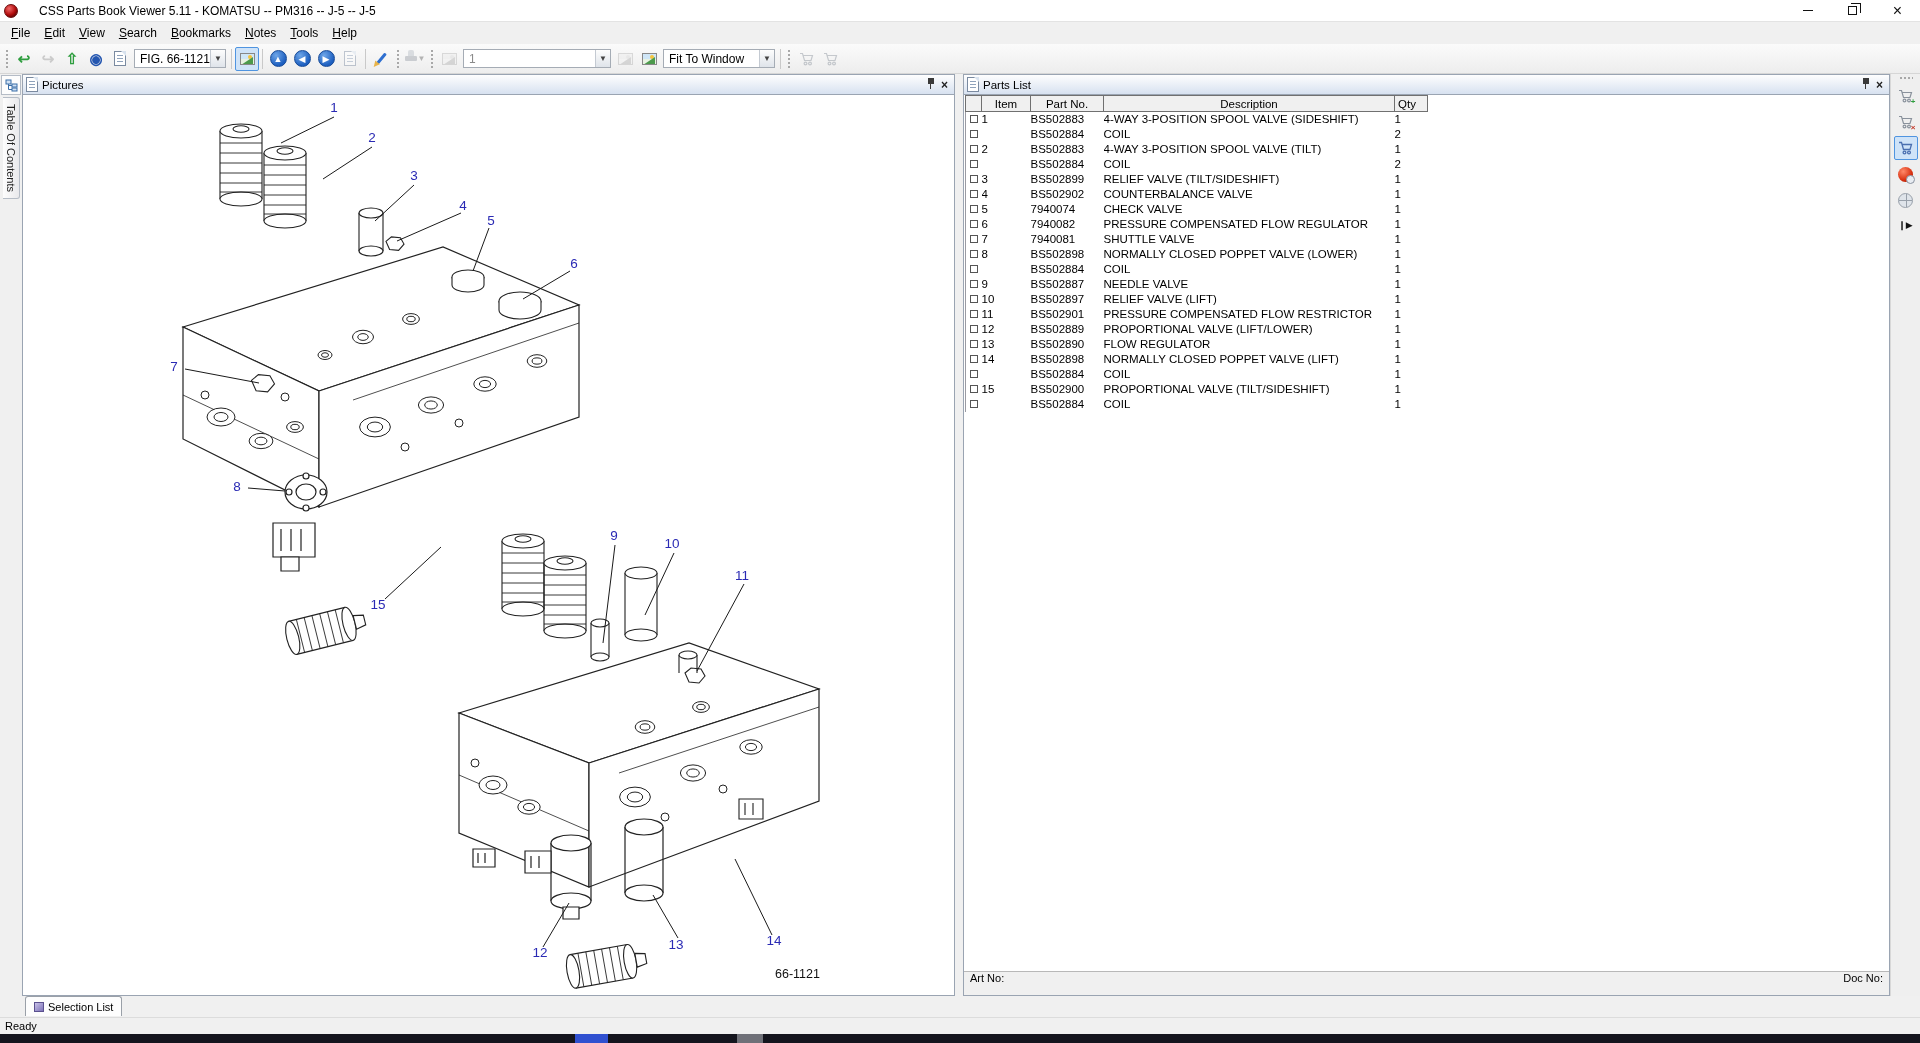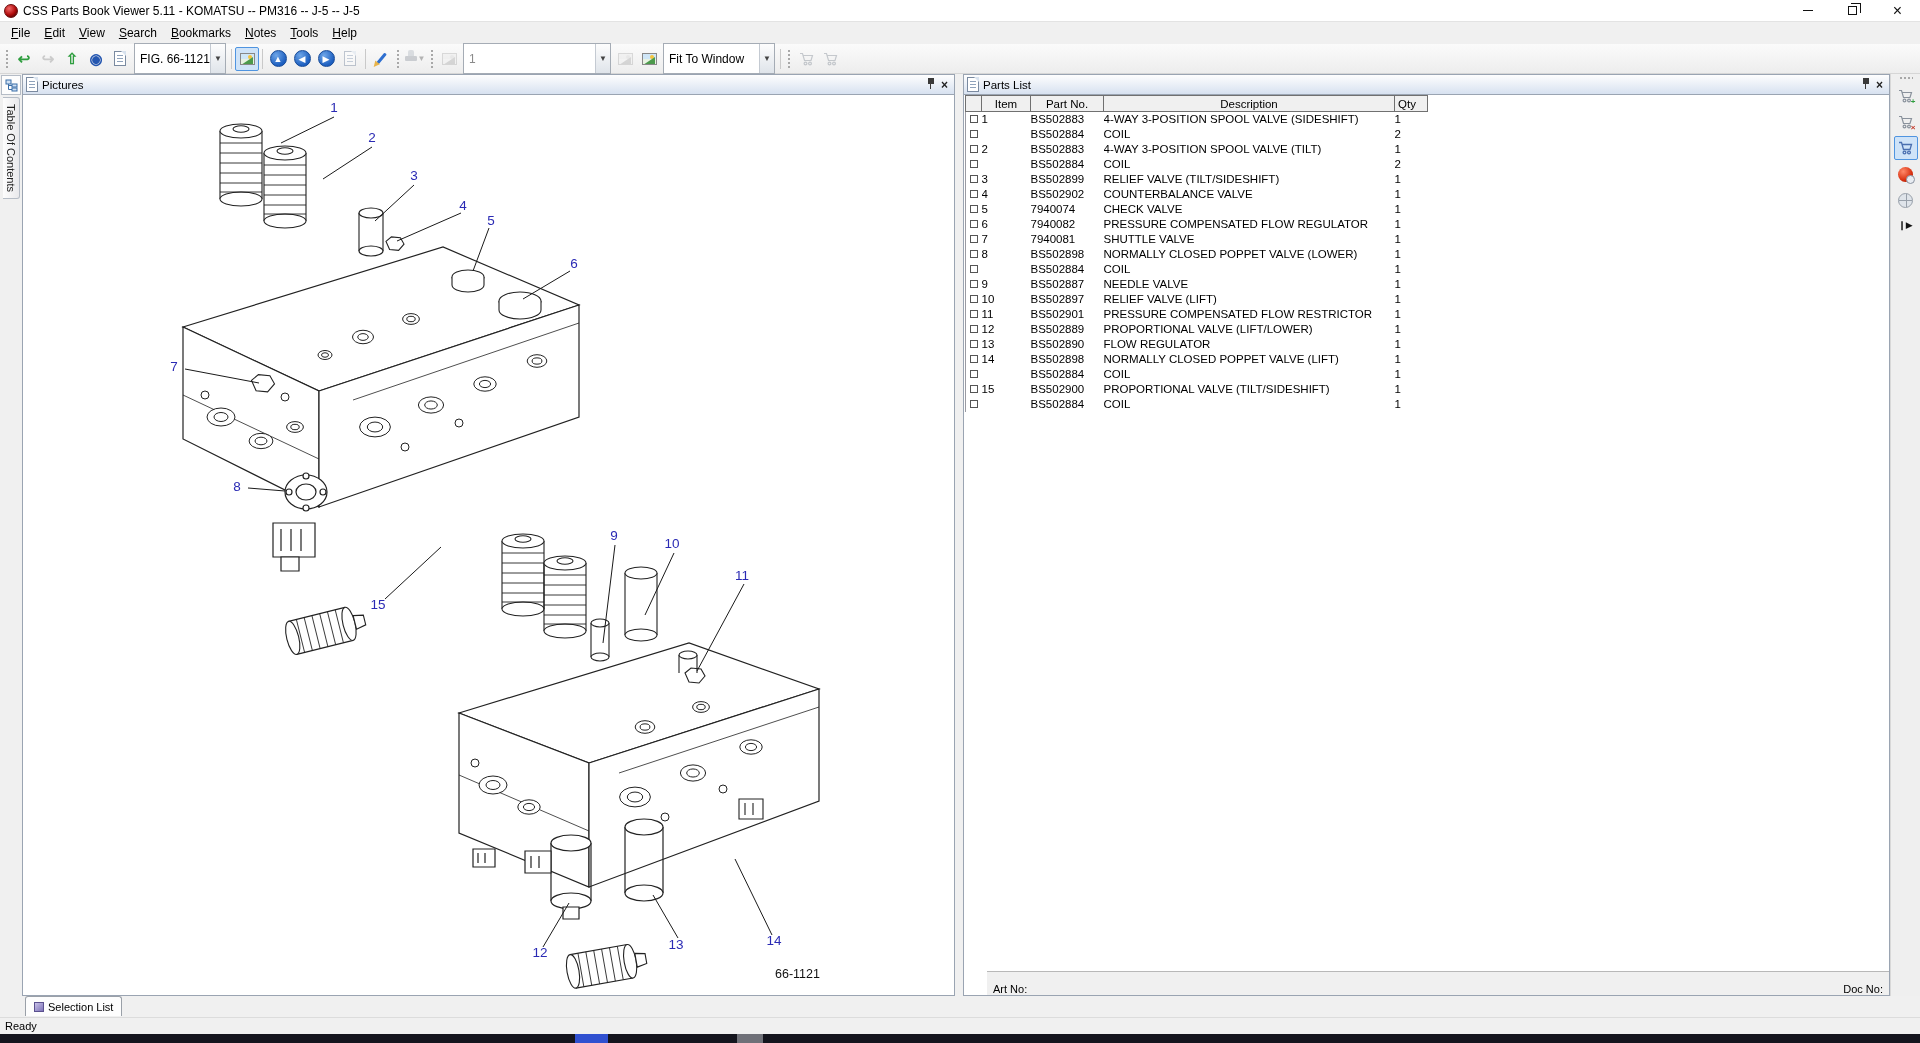--- a/index.html
+++ b/index.html
@@ -4,21 +4,21 @@
 <style>
   * { margin:0; padding:0; box-sizing:border-box; }
   html,body { width:1920px; height:1043px; overflow:hidden; background:#fff;
     font-family:"Liberation Sans", sans-serif; font-size:12px; color:#000; }
   .app { position:relative; width:1920px; height:1043px; display:flex; flex-direction:column; background:#f0f0f0; }
 
   
   .titlebar { height:22px; background:#ffffff; display:flex; align-items:center; padding-left:4px; border-bottom:1px solid #e3e3e3; }
   .appicon { width:14px; height:14px; border-radius:50%; margin-right:5px;
     background:radial-gradient(circle at 35% 30%, #f26a6a, #b00a0a 55%, #2a0505 95%); border:1px solid #6b0b0b; }
-  .titletext { font-size:12px; color:#000; }
+  .titletext { font-size:12px; color:#000;margin-left:16px; }
   .wincontrols { margin-left:auto; display:flex; height:100%; }
   .winbtn { width:45px; height:100%; display:flex; align-items:center; justify-content:center; color:#111; font-size:13px; }
   .restore-glyph { width:9px; height:9px; border:1px solid #111; position:relative; background:#fff; }
   .restore-glyph::before { content:""; position:absolute; left:2px; top:-4px; width:9px; height:9px; border:1px solid #111; border-left:none; border-bottom:none; }
   .min-glyph { width:10px; height:1px; background:#111; }
 
   
   .menubar { height:22px; background:#f0f0f0; display:flex; align-items:center; padding-left:4px; }
   .menu-item { display:inline-block; padding:3px 7px; font-size:12px; }
   .menu-item::first-letter { text-decoration:underline; }
@@ -38,21 +38,21 @@
   .icon-page::after { content:""; position:absolute; left:2px; top:3px; width:6px; height:1px; background:#8fa2bb; box-shadow:0 3px 0 #8fa2bb, 0 6px 0 #8fa2bb; }
   .icon-img { width:15px; height:12px; border:1px solid #888; background:linear-gradient(#cfe6f7 55%, #e8f2e2 55%); position:relative; overflow:hidden; }
   .icon-img::before { content:""; position:absolute; right:2px; top:1px; width:4px; height:4px; border-radius:50%; background:#f5c43c; }
   .icon-img::after { content:""; position:absolute; left:0; bottom:-1px; border-style:solid; border-width:0 0 8px 12px; border-color:transparent transparent #4c9a4c transparent; }
   .icon-img.gray { filter:grayscale(1) opacity(.6); }
   .icon-pencil { width:3px; height:13px; background:#2e6fd0; transform:rotate(40deg); position:relative; border-radius:1px; }
   .icon-pencil::after { content:""; position:absolute; left:-2px; bottom:-5px; border-style:solid; border-width:6px 3.5px 0 3.5px; border-color:#e8b44a transparent transparent transparent; }
   .icon-stamp { width:12px; height:5px; background:#9aa0a8; border-radius:1px; position:relative; }
   .icon-stamp::before { content:""; position:absolute; left:3px; top:-6px; width:6px; height:6px; background:#b8bec6; border-radius:2px 2px 0 0; }
   .dd-mini { font-size:8px; color:#666; margin-left:1px; }
-  .combo { display:flex; align-items:center; height:31px; background:#fff; border:1px solid #a5acb5; margin:12px 2px; }
+  .combo { display:flex; align-items:center; height:19px; background:#fff; border:1px solid #a5acb5; margin:12px 2px; }
   .combo-text { flex:1; padding:0 5px; font-size:12px; white-space:nowrap; overflow:hidden; }
   .combo-text.dim { color:#8a8a8a; }
   .combo-btn { width:15px; height:100%; display:flex; align-items:center; justify-content:center; font-size:8px; color:#444; background:linear-gradient(#fdfdfd,#dfe4ea); border-left:1px solid #c4cad2; }
   svg.cart { width:17px; height:16px; }
   .cart-overlay { position:absolute; right:1px; bottom:1px; font-size:8px; font-weight:bold; line-height:1; }
 
   
   .main { flex:1; display:flex; background:#f0f0f0; overflow:hidden; }
 
   
@@ -85,21 +85,21 @@
   table.parts th.h-qty { text-align:left; padding-left:3px; }
   table.parts td { height:15px; font-size:11.5px; padding:0; vertical-align:middle; white-space:nowrap; overflow:hidden; }
   table.parts tbody { border-left:1px solid #9a9aa2; }
   td.c-cb { width:16px; text-align:center; }
   td.c-item { width:49px; padding-left:7px; }
   td.c-part { width:73px; padding-left:9px; font-weight:normal; }
   td.c-desc { width:291px; padding-left:3px; }
   td.c-qty { width:33px; padding-left:4px; }
   .cb { display:inline-block; width:8px; height:8px; border:1px solid #555; background:#fff; }
   .parts-filler { flex:1; background:#fff; }
-  .artdoc { height:24px; background:#f0f0f0; border-top:1px solid #b8b8b8; display:flex; align-items:flex-end; justify-content:space-between; padding:0 6px; font-size:11px; flex:0 0 auto;margin-left:23px; }
+  .artdoc { height:24px; background:#f0f0f0; border-top:1px solid #b8b8b8; display:flex; align-items:flex-start; justify-content:space-between; padding:0 6px; font-size:11px; flex:0 0 auto; }
 
   
   .right-strip { width:30px; background:#efefef; border-left:1px solid #d8d8d8; display:flex; flex-direction:column; align-items:center; padding-top:2px; }
   .rgrip { width:14px; height:4px; margin-bottom:4px; background-image:radial-gradient(circle,#a8a8a8 1px,transparent 1.2px); background-size:4px 4px; }
   .rbtn { width:24px; height:24px; display:flex; align-items:center; justify-content:center; border:1px solid transparent; border-radius:2px; position:relative; margin-bottom:2px; }
   .rbtn.selected { border-color:#4f94e0; background:#cfe3f8; }
   .redball { width:15px; height:15px; border-radius:50%; background:radial-gradient(circle at 35% 30%, #ff8a6a, #d83010 60%, #8c1500); position:relative; }
   .redball::after { content:""; position:absolute; right:-2px; bottom:-2px; width:7px; height:7px; border:1.5px solid #8a93a0; border-radius:50%; background:#e8ecf2; }
   .globe { width:15px; height:15px; border-radius:50%; border:1.5px solid #98a0aa; background:#dfe4ea; position:relative; }
   .globe::before { content:""; position:absolute; left:50%; top:0; width:1px; height:100%; background:#98a0aa; }

